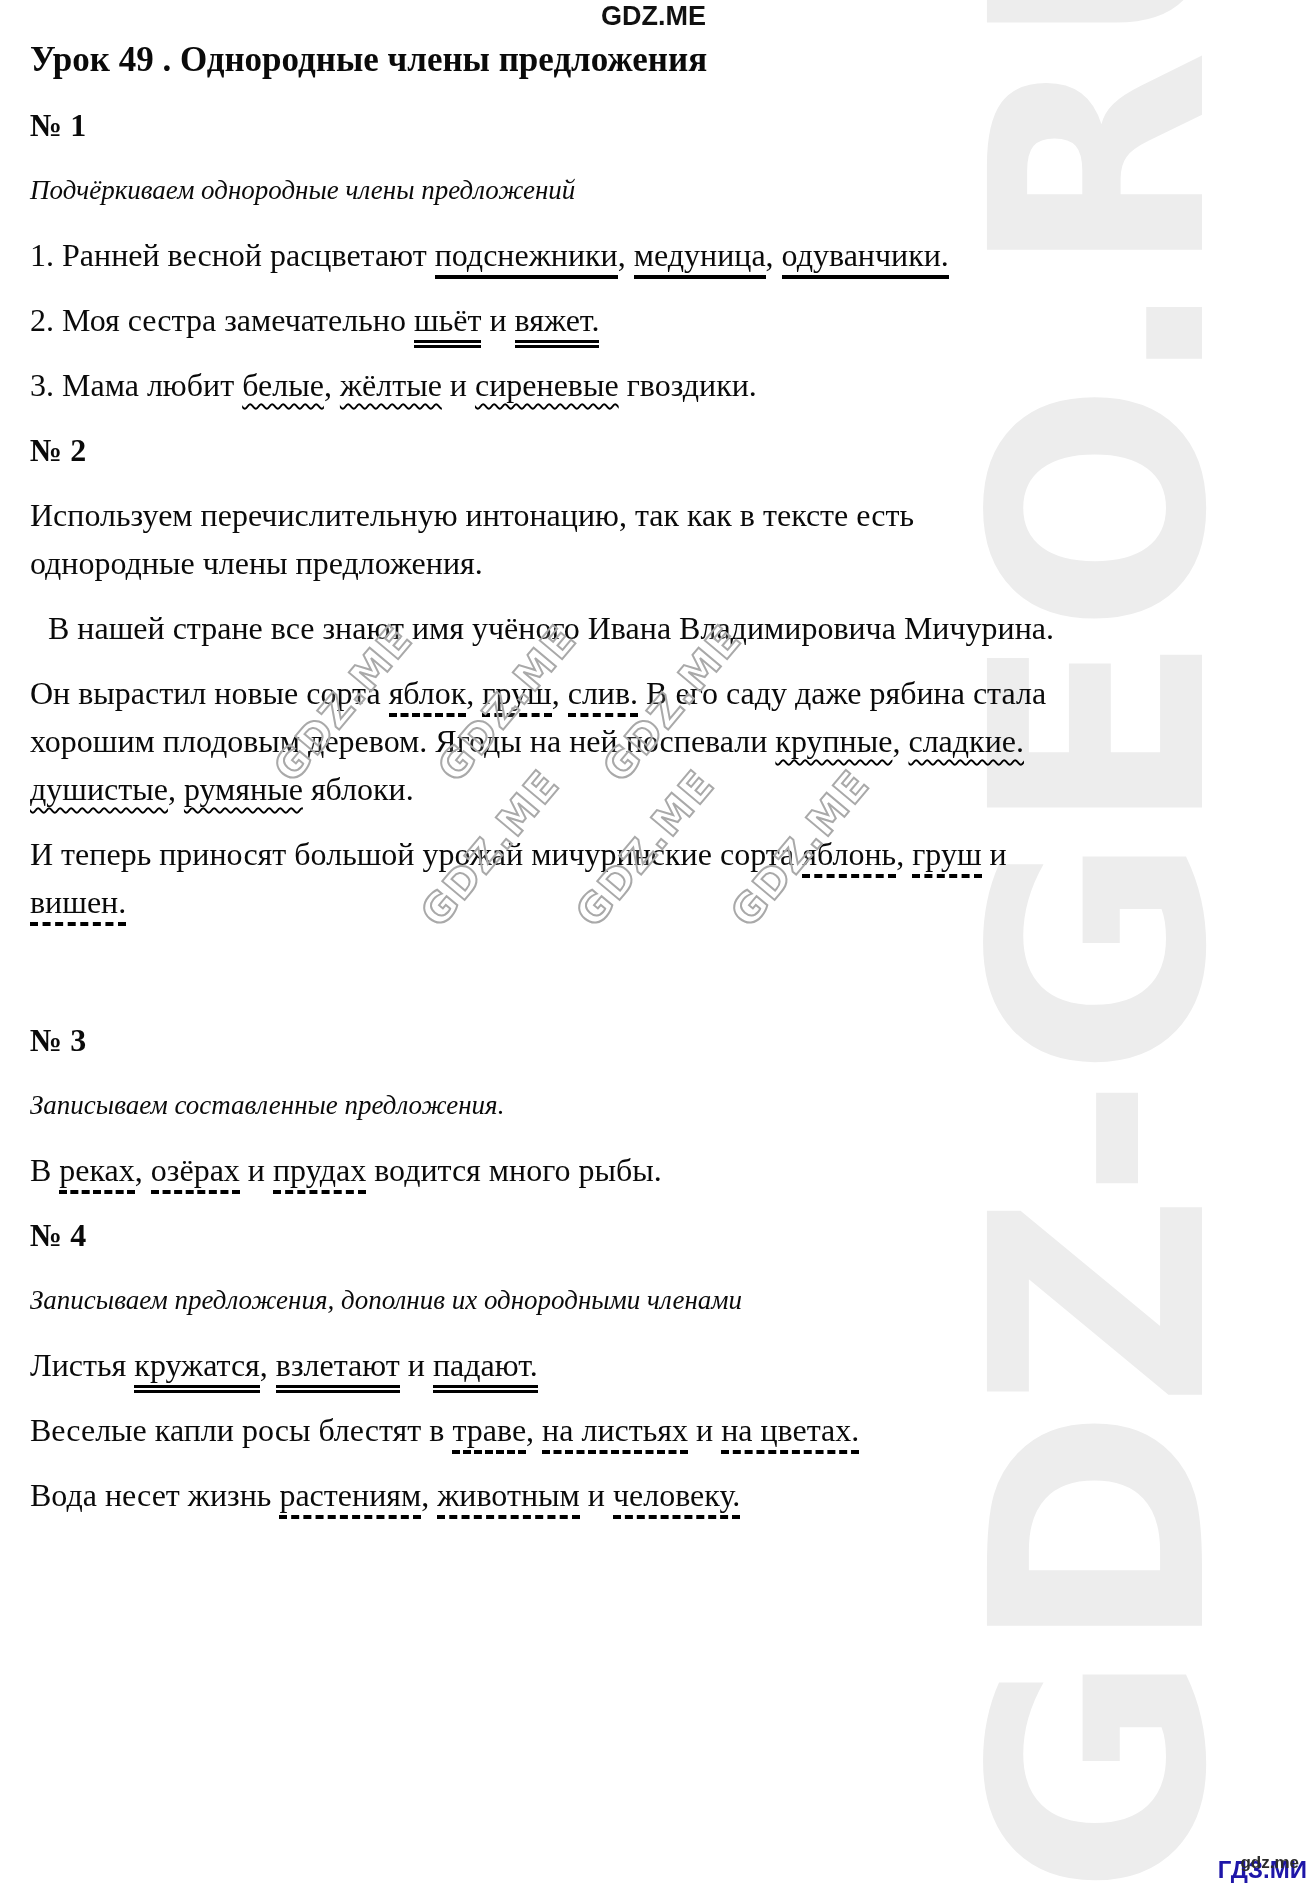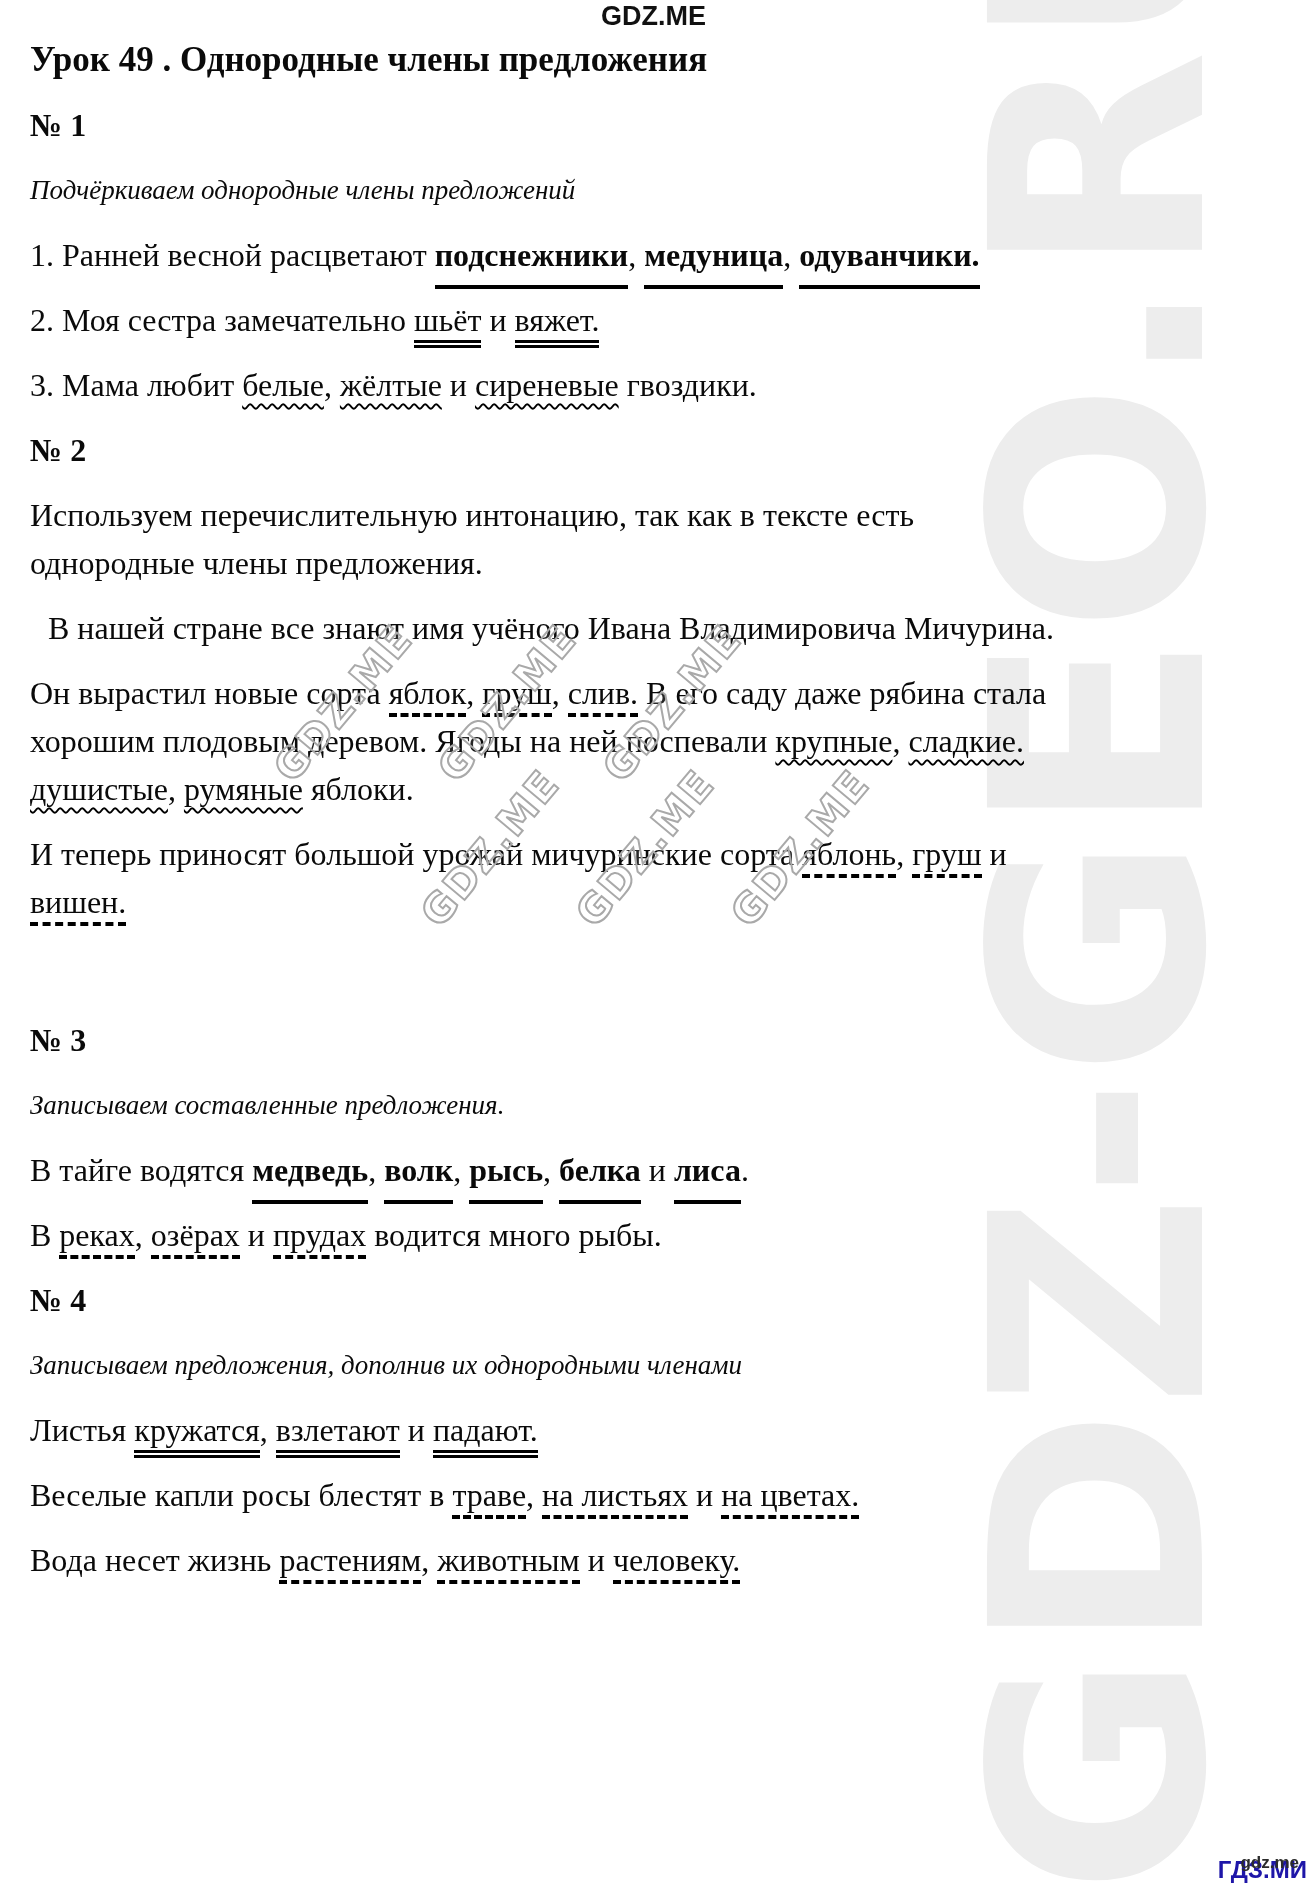--- a/index.html
+++ b/index.html
@@ -43,21 +43,21 @@
     font-size:32px;
   }
   .title{font-weight:bold;font-size:35px;line-height:48px;margin:0 0 17px 0;}
   .num{font-weight:bold;font-size:32px;line-height:48px;margin:0 0 17px 0;}
   .subtitle{font-style:italic;font-size:27px;line-height:48px;margin:0 0 17px 0;}
   .para{margin:0 0 17px 0;}
   .line{line-height:48px;white-space:nowrap;}
   .indent .line{padding-left:18px;}
   .gap-top{margin-top:90px;}
   
-  .u-solid {border-bottom:4px solid #000;padding-bottom:12px;font-weight:bold;}
+  .u-solid {border-bottom:4px solid #000;padding-bottom:2px;}
   .u-double{border-bottom:8px double #000;padding-bottom:2px;}
   .u-dashed{border-bottom:4px dashed #000;padding-bottom:2px;}
   .u-wavy{
     text-decoration-line:underline;text-decoration-style:wavy;
     text-decoration-color:#000;text-decoration-thickness:2px;
     text-underline-offset:7px;
   }
 </style>
 </head>
 <body>
@@ -106,23 +106,20 @@
         </div>
         <div class="para">
           <div class="line">И теперь приносят большой урожай мичуринские сорта <span class="u-dashed">яблонь</span>, <span class="u-dashed">груш</span> и</div>
           <div class="line"><span class="u-dashed">вишен.</span></div>
         </div>
       </div>
       <div class="section gap-top">
         <div class="num">№ 3</div>
         <div class="subtitle">Записываем составленные предложения.</div>
         <div class="para">
-          <div class="line">В тайге водятся <span class="u-solid">медведь</span>, <span class="u-solid">волк</span>, <span class="u-solid">рысь</span>, <span class="u-solid">белка</span> и <span class="u-solid">лиса</span>.</div>
-        </div>
-        <div class="para">
           <div class="line">В <span class="u-dashed">реках</span>, <span class="u-dashed">озёрах</span> и <span class="u-dashed">прудах</span> водится много рыбы.</div>
         </div>
       </div>
       <div class="section">
         <div class="num">№ 4</div>
         <div class="subtitle">Записываем предложения, дополнив их однородными членами</div>
         <div class="para">
           <div class="line">Листья <span class="u-double">кружатся</span>, <span class="u-double">взлетают</span> и <span class="u-double">падают.</span></div>
         </div>
         <div class="para">

